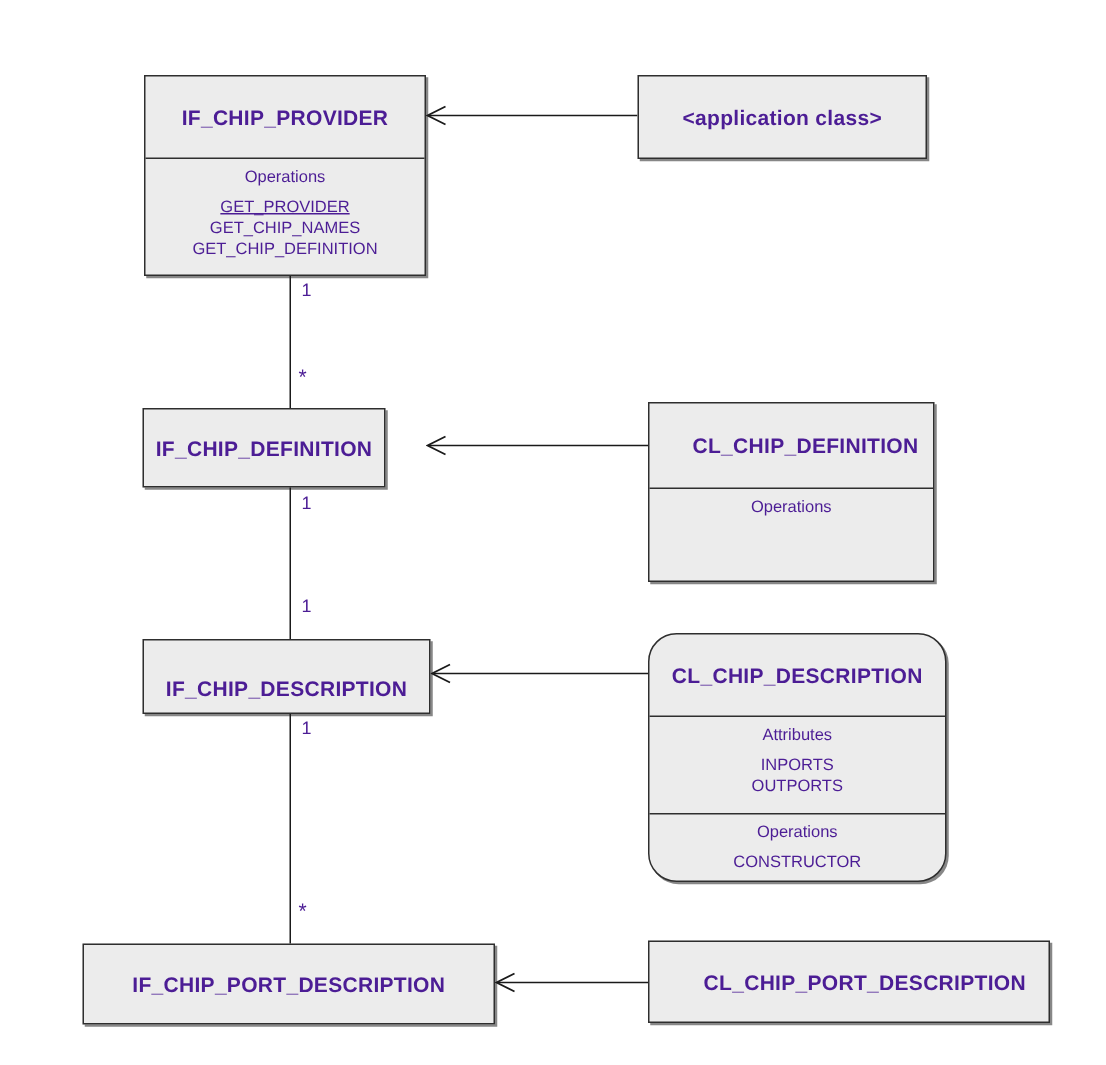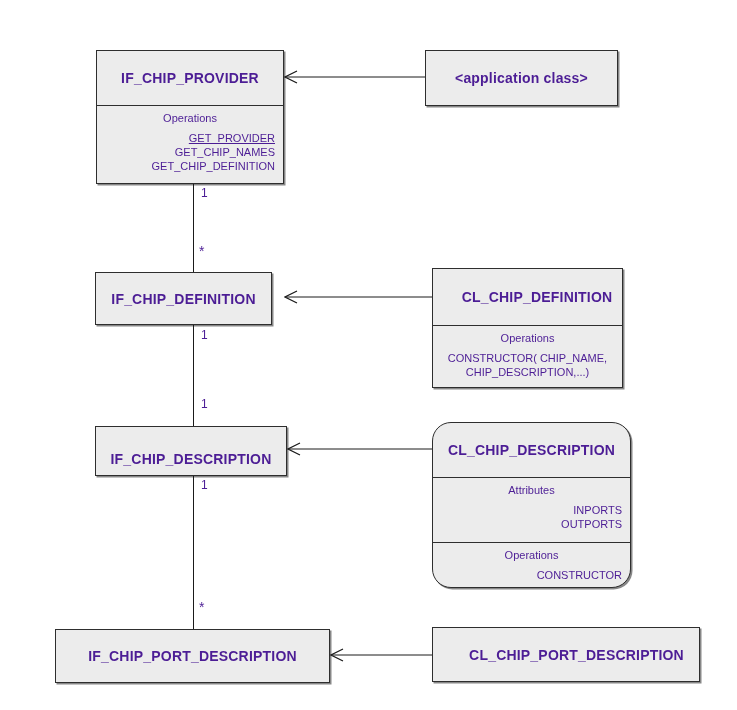--- a/index.html
+++ b/index.html
@@ -41,21 +41,21 @@
     padding: 5px 8px 4px 8px;
     box-sizing: border-box;
     font-size: 11px;
     line-height: 14px;
   }
   .compartment-label {
     text-align: center;
     font-size: 11px;
     margin-bottom: 6px;
   }
-  .member-list { text-align: right; }
+  .member-list { text-align: center; }
   .member { white-space: nowrap; }
   .member.underlined { text-decoration: underline; }
   .member-list.centered { text-align: center; }
   .vline {
     position: absolute;
     width: 1px;
     background: #1a1a1a;
   }
   .mult-label {
     position: absolute;
@@ -85,32 +85,28 @@
         <div class="member">GET_CHIP_NAMES</div>
         <div class="member">GET_CHIP_DEFINITION</div>
       </div>
     </div>
   </div>
 
   <div class="class-box" style="left:425px; top:50px; width:193px; height:56px;">
     <div class="title-compartment" style="height:54px;">&lt;application class&gt;</div>
   </div>
 
-  <div class="class-box" style="left:95px; top:272px; width:177px; height:53px;">
+  <div class="class-box" style="left:95px; top:272px; width:162px; height:53px;">
     <div class="title-compartment" style="height:51px;">IF_CHIP_DEFINITION</div>
   </div>
 
   <div class="class-box" style="left:432px; top:268px; width:191px; height:120px;">
     <div class="title-compartment" style="height:56px;padding-left:19px;">CL_CHIP_DEFINITION</div>
     <div class="compartment">
       <div class="compartment-label">Operations</div>
-      <div class="member-list centered">
-        <div class="member">CONSTRUCTOR( CHIP_NAME,</div>
-        <div class="member">CHIP_DESCRIPTION,...)</div>
-      </div>
     </div>
   </div>
 
   <div class="class-box" style="left:95px; top:426px; width:192px; height:50px;">
     <div class="title-compartment" style="height:64px;">IF_CHIP_DESCRIPTION</div>
   </div>
 
   <div class="class-box" style="left:432px; top:422px; width:199px; height:166px;border-radius:19px;">
     <div class="title-compartment" style="height:54px;">CL_CHIP_DESCRIPTION</div>
     <div class="compartment" style="flex:0 0 auto; height:65px;">

